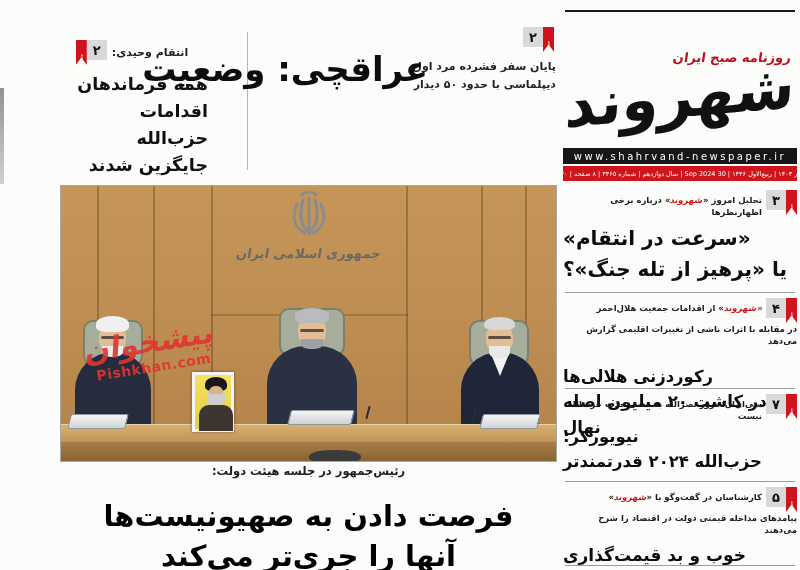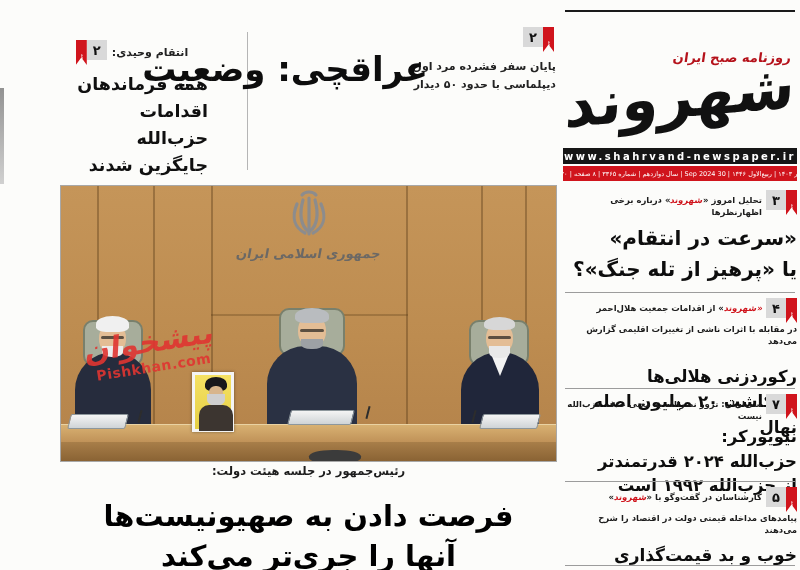--- a/index.html
+++ b/index.html
@@ -28,21 +28,21 @@
     position:absolute; top:42px; left:0; right:6px; text-align:right;
     color:#b5121b; font-size:13px; font-weight:bold; transform:skewX(-8deg);
   }
   #logotype {
     position:absolute; top:48px; left:0; right:0; text-align:center;
     font-size:60px; font-weight:900; color:#111; letter-spacing:-3px;
     transform:rotate(-5deg) skewX(-8deg); line-height:1.35;
   }
   #urlbar {
     position:absolute; top:140px; left:0; right:0; height:16px; background:#161616;
-    color:#fff; font-size:10px; font-weight:bold; letter-spacing:2.5px;
+    color:#fff; font-size:10px; font-weight:normal; letter-spacing:2.5px;
     display:flex; align-items:center; justify-content:center; direction:ltr;
   }
   #datebar {
     position:absolute; top:158px; left:0; right:0; height:15px; background:#d0141c;
     color:#fff; font-size:6.5px; display:flex; align-items:center; justify-content:center;
     white-space:nowrap; overflow:hidden;
   }
   
   #tl-story { position:absolute; left:22px; top:40px; width:220px; }
   #tl-story .krow { display:flex; justify-content:center; align-items:center; gap:5px; }
@@ -98,21 +98,21 @@
   #caption { position:absolute; left:60px; top:464px; width:497px; text-align:center; }
   #caption .kicker { font-size:11.5px; font-weight:bold; color:#1d1d1d; }
   #caption .hl { font-size:29px; font-weight:900; line-height:1.38; color:#000000; margin-top:18px; }
   
   #rcol { position:absolute; left:563px; top:188px; width:234px; height:382px; }
   .item { position:absolute; left:0; right:0; }
   .item .krow { display:flex; align-items:flex-start; gap:4px; }
   .item .ktext { font-size:8.5px; font-weight:bold; color:#1c1c1c; padding-top:5px; line-height:1.4; text-align:right; }
   .brand { color:#d0141c; font-weight:900; transform:skewX(-10deg); display:inline-block; }
   .item .kline2 { font-size:8.5px; font-weight:bold; color:#1c1c1c; text-align:right; margin-top:1px; line-height:1.4; }
-  .item .hl { text-align:right; font-weight:900; color:#0d0d0d; }
+  .item .hl { text-align:left; font-weight:900; color:#0d0d0d; }
   .divider { position:absolute; left:2px; right:2px; height:1px; background:#9c9c9c; }
   
   #edge-artifact { position:absolute; left:0; top:88px; width:4px; height:96px;
     background:linear-gradient(#6f6f6f,#c2c2c2); opacity:.75; }
 </style>
 </head>
 <body>
 
 <div id="page">
 
@@ -280,21 +280,20 @@
           <div class="ribbon">
               <span>صفحه</span>
             </div>
           <div class="numbox">۷</div>
         </div>
         <div class="ktext"><span></span><span class="brand"></span><span>سی‌ان‌ان: ترور نصرالله به معنی حذف حزب‌الله نیست</span></div>
       </div>
       <div class="hl" style="font-size:16.5px;line-height:1.5;margin-top:2px;">
         <div>نیویورکر:</div>
         <div>حزب‌الله ۲۰۲۴ قدرتمندتر</div>
-        <div>از حزب‌الله ۱۹۹۲ است</div>
       </div>
     </div>
     <div class="divider" style="top:293px;"></div>
 
     <div class="item" style="top:299px;">
       <div class="krow">
         <div class="badge">
           <div class="ribbon">
               <span>صفحه</span>
             </div>

